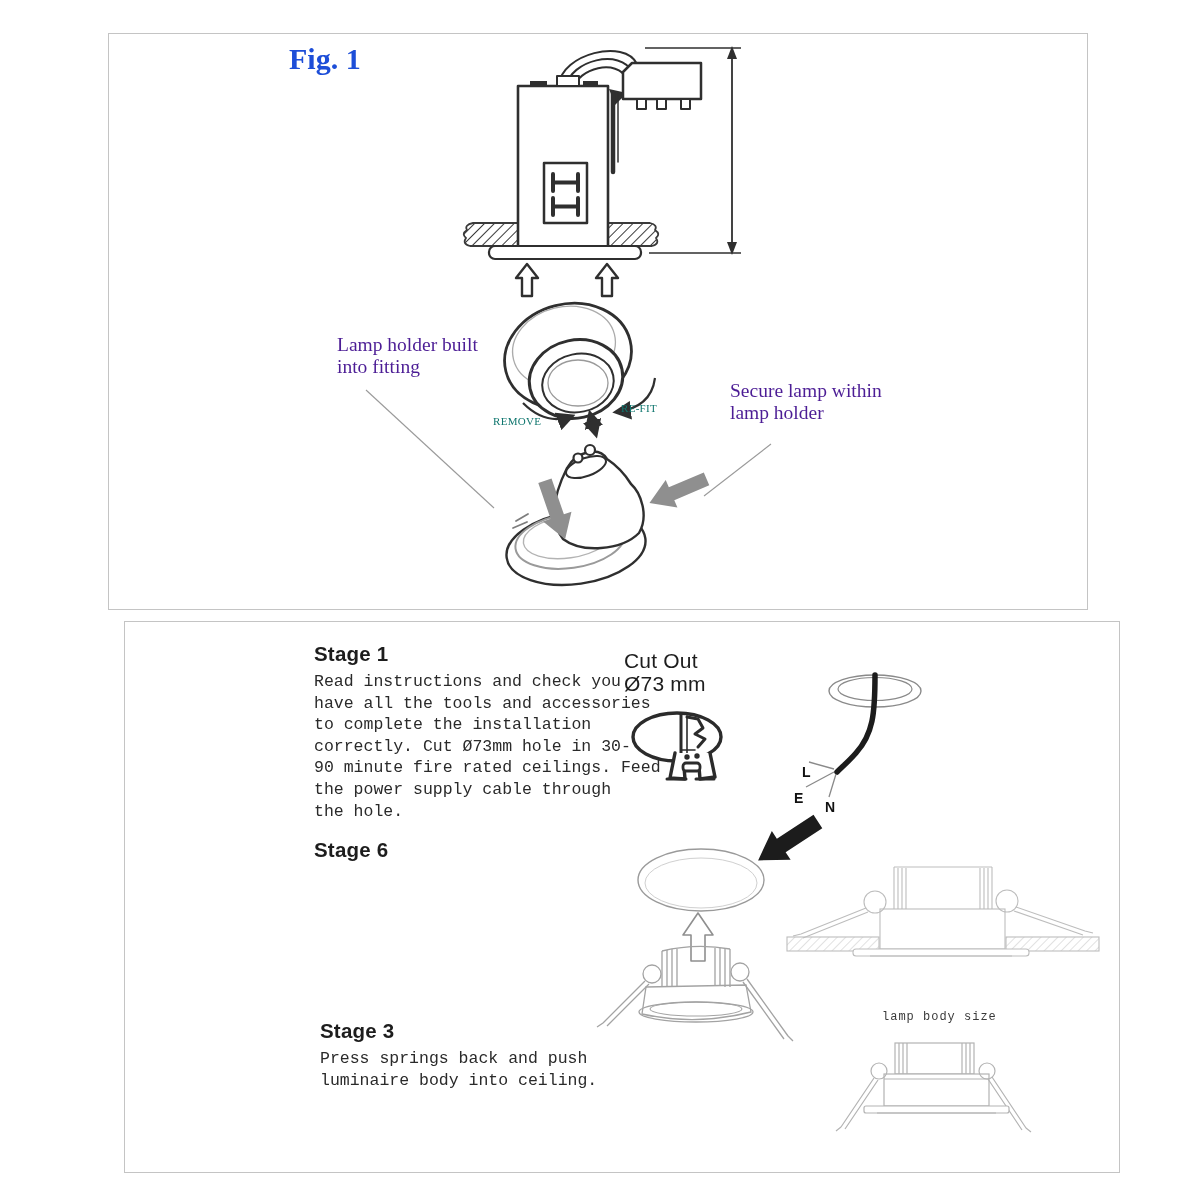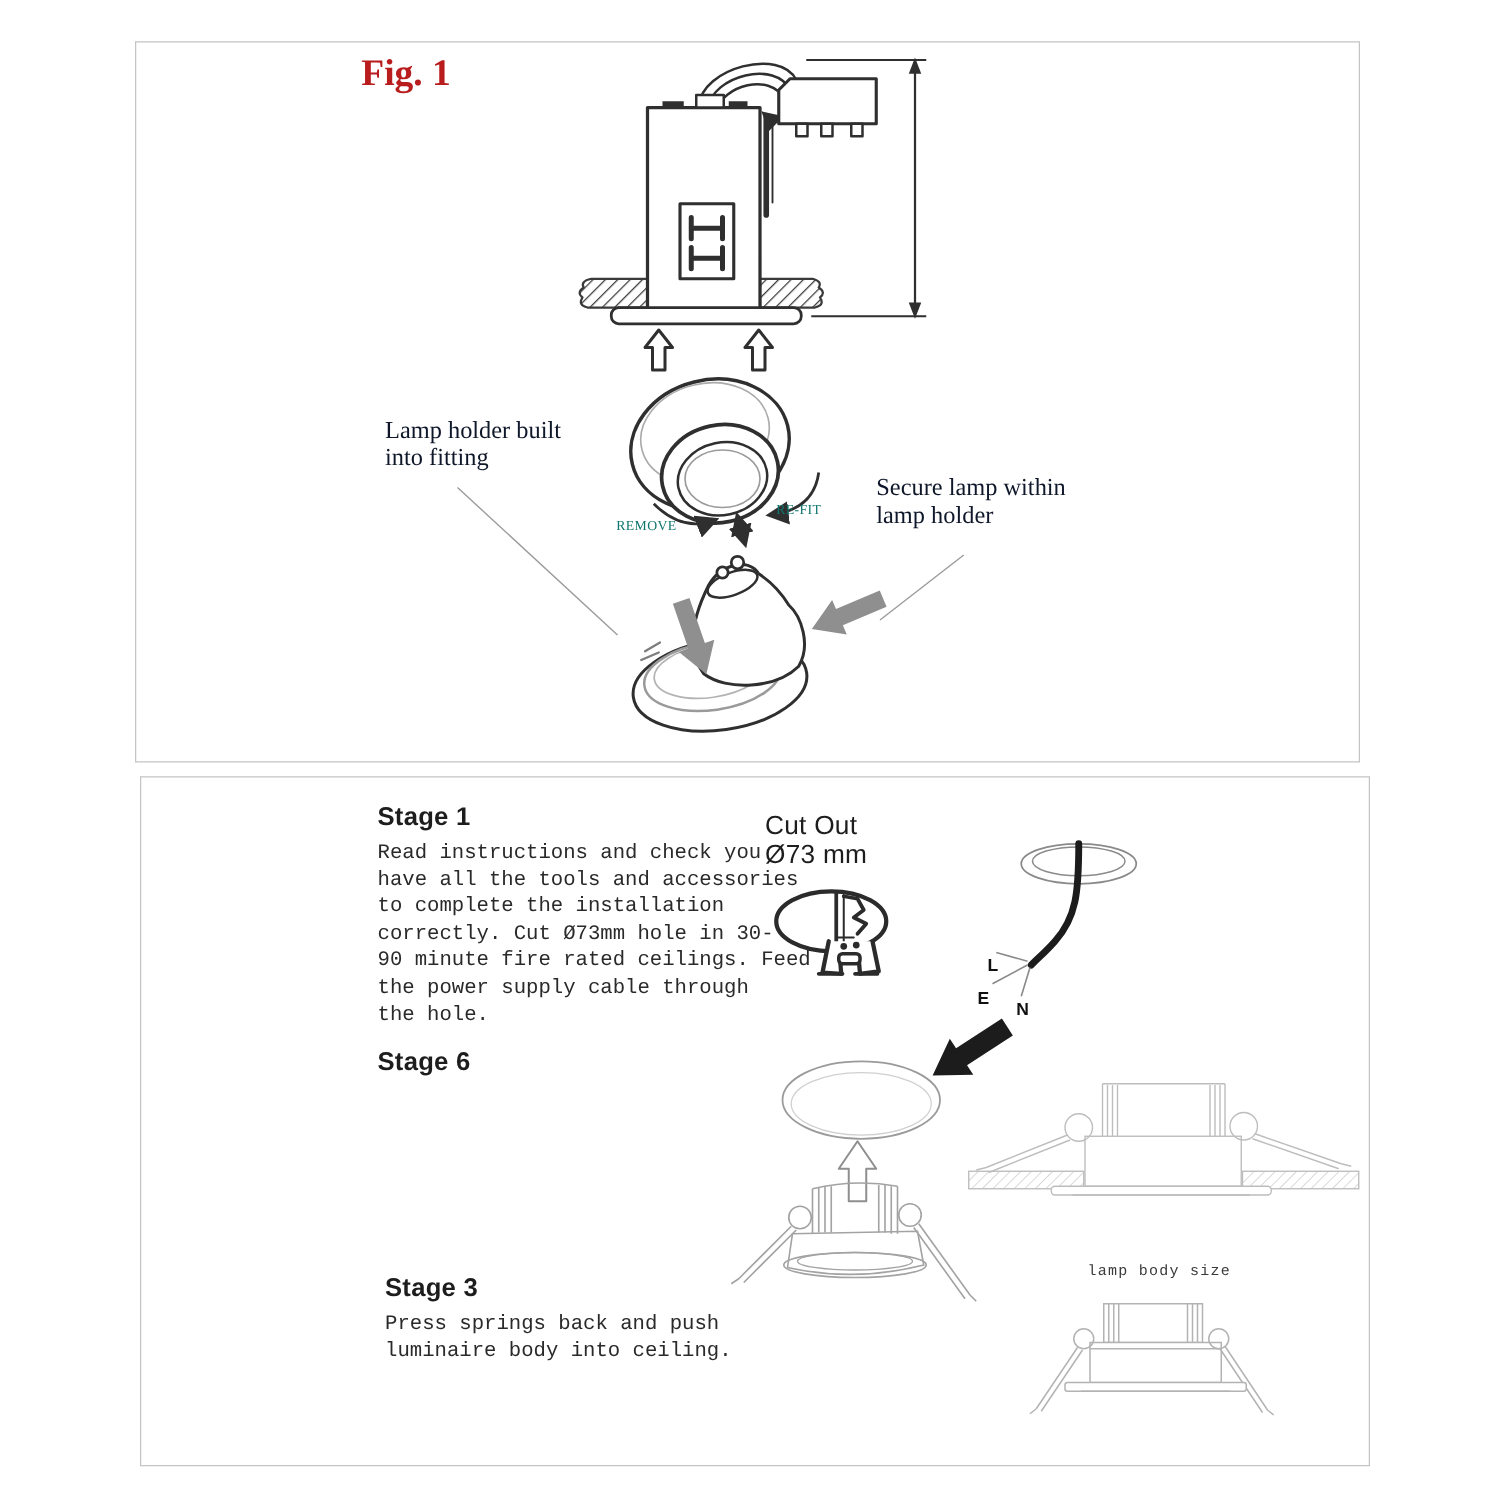--- a/index.html
+++ b/index.html
@@ -1,24 +1,24 @@
 <!DOCTYPE html>
 <html><head>
 <meta charset="utf-8">
 <style>
   html,body{margin:0;padding:0;background:#ffffff;}
   .page{position:relative;width:1200px;height:1200px;background:#ffffff;overflow:hidden;
         font-family:"Liberation Sans",sans-serif;color:#222;}
   .panel{position:absolute;background:#ffffff;border:1px solid #c4c4c4;}
   .panel-top{left:108px;top:33px;width:978px;height:575px;}
-  .panel-bottom{left:112px;top:621px;width:982px;height:550px;}
+  .panel-bottom{left:124px;top:621px;width:982px;height:550px;padding-left:12px;}
   .art{position:absolute;left:0;top:0;}
   .abs{position:absolute;}
-  .fig-title{font-family:"Liberation Serif",serif;font-weight:bold;font-size:30px;color:#b91c1c;}
-  .serif-label{font-family:"Liberation Serif",serif;font-size:19.5px;line-height:22px;color:#0f172a;}
+  .fig-title{font-family:"Liberation Serif",serif;font-weight:bold;font-size:30px;color:#1d4ed8;}
+  .serif-label{font-family:"Liberation Serif",serif;font-size:19.5px;line-height:22px;color:#4c1d95;margin-left:29px;}
   .serif-small{font-family:"Liberation Serif",serif;font-size:11px;color:#0f766e;letter-spacing:.3px;}
   .stage h3{margin:0 0 5px 0;font-size:20.5px;font-weight:bold;color:#1d1d1d;letter-spacing:.2px;}
   .stage .stage-body{margin:0;font-size:16.5px;line-height:21.6px;color:#2a2a2a;white-space:pre-line;font-family:Liberation Mono, monospace;}
   .cutout-label{font-size:21px;line-height:23px;color:#1d1d1d;letter-spacing:.2px;}
   .wire-letter{font-size:14px;font-weight:bold;color:#111;}
   .mono-label{font-family:"Liberation Mono",monospace;font-size:12px;color:#3a3a3a;letter-spacing:1px;}
 </style>
 </head>
 <body>
 

